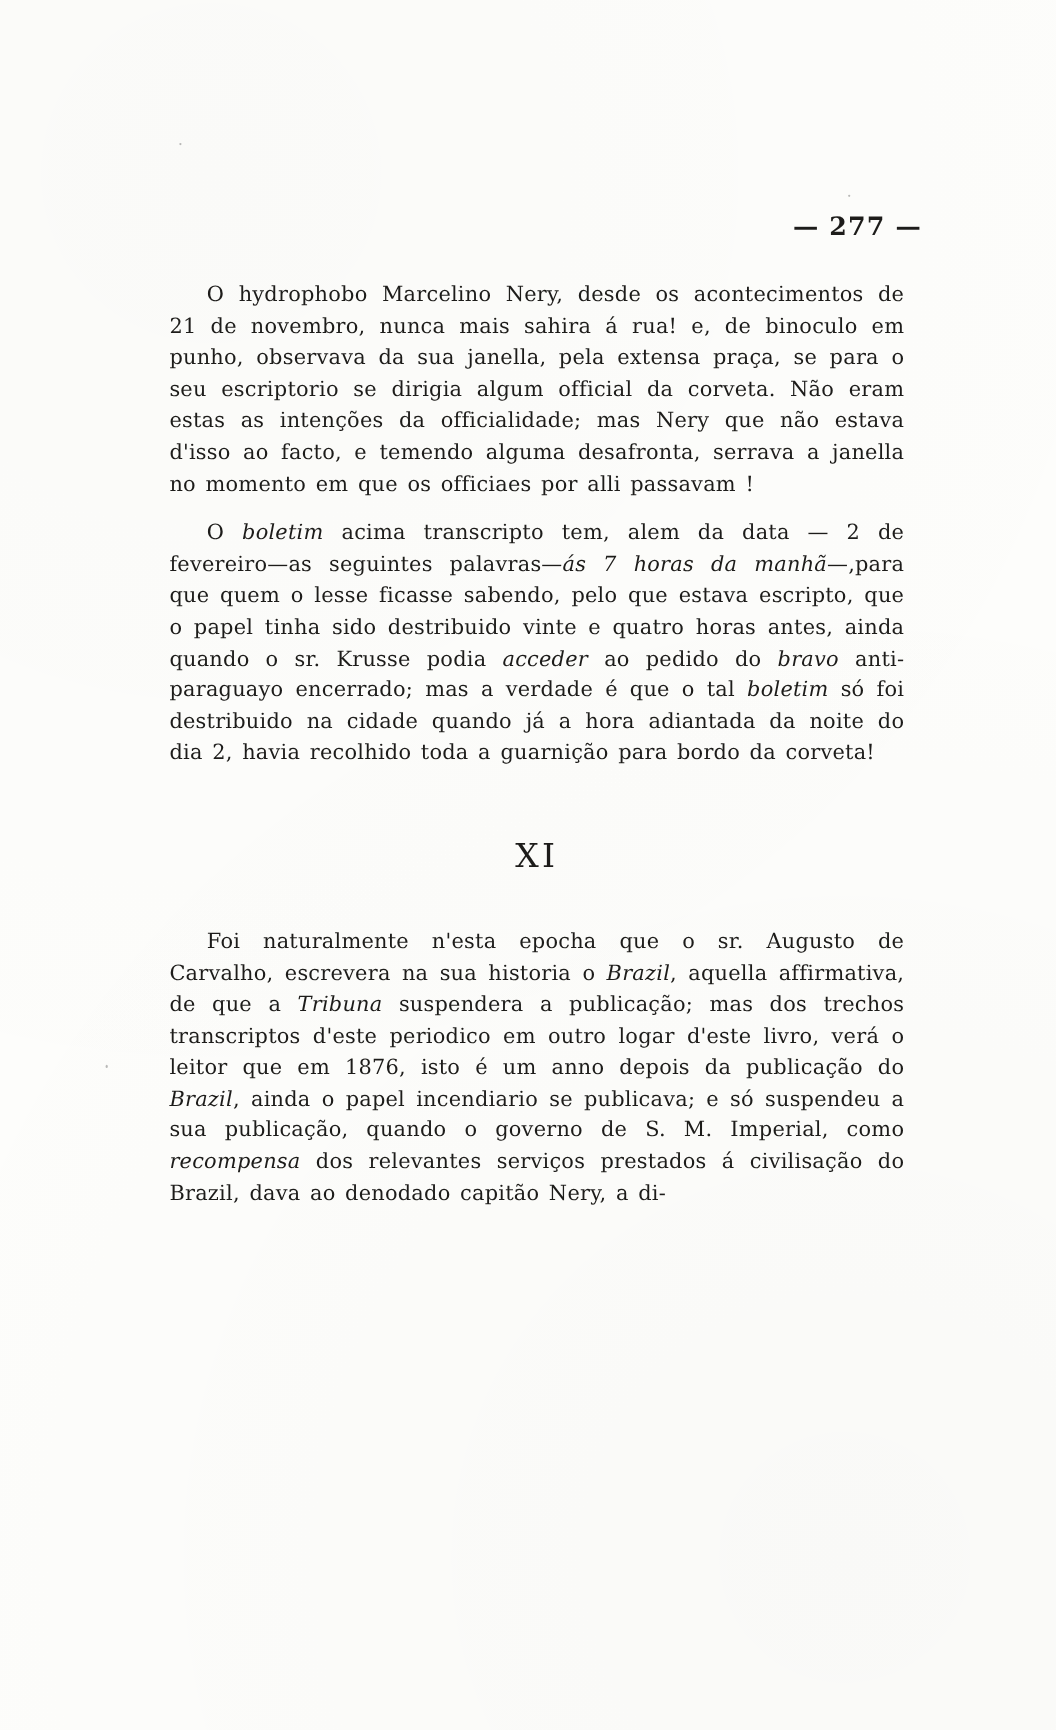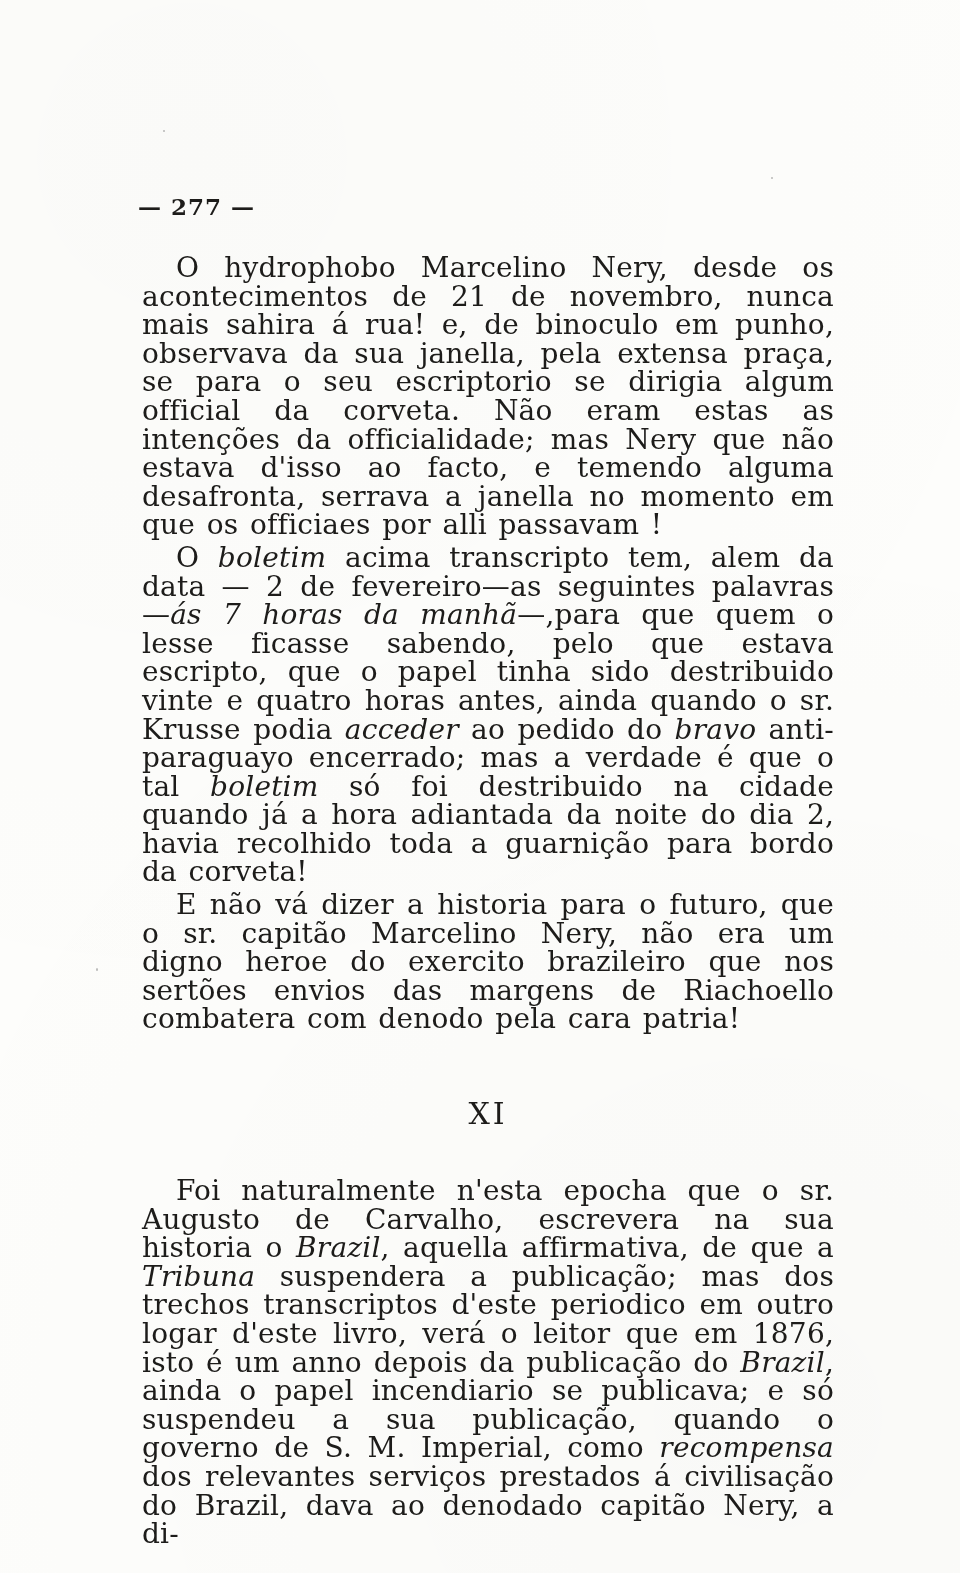--- a/index.html
+++ b/index.html
@@ -20,29 +20,29 @@
     overflow: hidden;
     color: #1d1c1a;
   }
   .text-column {
     position: absolute;
     left: 138px;
     top: 193px;
     width: 700px;
   }
   .page-number {
-    text-align: left;
+    text-align: right;
     font-size: 23px;
     font-weight: 700;
     letter-spacing: 1px;
     margin: 0 0 34px 0;
   }
   .para {
-    margin: 4px;
-    font-size: 28px;
+    margin: 16px;
+    font-size: 19px;
     line-height: 28.6px;
     text-align: justify;
     text-indent: 34px;
     word-spacing: 2.5px;
     letter-spacing: 0.2px;
   }
   .para em {
   }
   .section-heading {
     text-align: center;
@@ -70,21 +70,20 @@
   <span class="speck s1"></span>
   <span class="speck s2"></span>
   <span class="speck s3"></span>
 
   <div class="text-column">
     <p class="page-number">— 277 —</p>
 
     <div>
         <p class="para"><span>O hydrophobo Marcelino Nery, desde os acontecimentos de 21 de novembro, nunca mais sahira á rua! e, de binoculo em punho, observava da sua janella, pela extensa praça, se para o seu escriptorio se dirigia algum official da corveta. Não eram estas as intenções da officialidade; mas Nery que não estava d'isso ao facto, e temendo alguma desafronta, serrava a janella no momento em que os officiaes por alli passavam !</span></p>
         <p class="para"><span>O </span><em>boletim</em><span> acima transcripto tem, alem da data — 2 de fevereiro—as seguintes palavras—</span><em>ás 7 horas da manhã</em><span>—,para que quem o lesse ficasse sabendo, pelo que estava escripto, que o papel tinha sido destribuido vinte e quatro horas antes, ainda quando o sr. Krusse podia </span><em>acceder</em><span> ao pedido do </span><em>bravo</em><span> anti-paraguayo encerrado; mas a verdade é que o tal </span><em>boletim</em><span> só foi destribuido na cidade quando já a hora adiantada da noite do dia 2, havia recolhido toda a guarnição para bordo da corveta!</span></p>
-        <p class="para"><span>E não vá dizer a historia para o futuro, que o sr. capitão Marcelino Nery, não era um digno heroe do exercito brazileiro que nos sertões envios das margens de Riachoello  combatera com denodo pela cara patria!</span></p>
       </div>
 
     <p class="section-heading">XI</p>
 
     <div>
         <p class="para"><span>Foi naturalmente n'esta epocha que o sr. Augusto de Carvalho, escrevera na sua historia o </span><em>Brazil</em><span>, aquella affirmativa, de que a </span><em>Tribuna</em><span> suspendera a publicação; mas dos trechos transcriptos d'este periodico em outro logar d'este livro, verá o leitor que em 1876, isto é um anno depois da publicação do </span><em>Brazil</em><span>, ainda o papel incendiario se publicava; e só  suspendeu a sua publicação, quando o governo de S. M. Imperial, como </span><em>recompensa</em><span> dos relevantes serviços prestados á civilisação do Brazil, dava ao denodado capitão Nery, a di-</span></p>
       </div>
   </div>
 </div>
 

